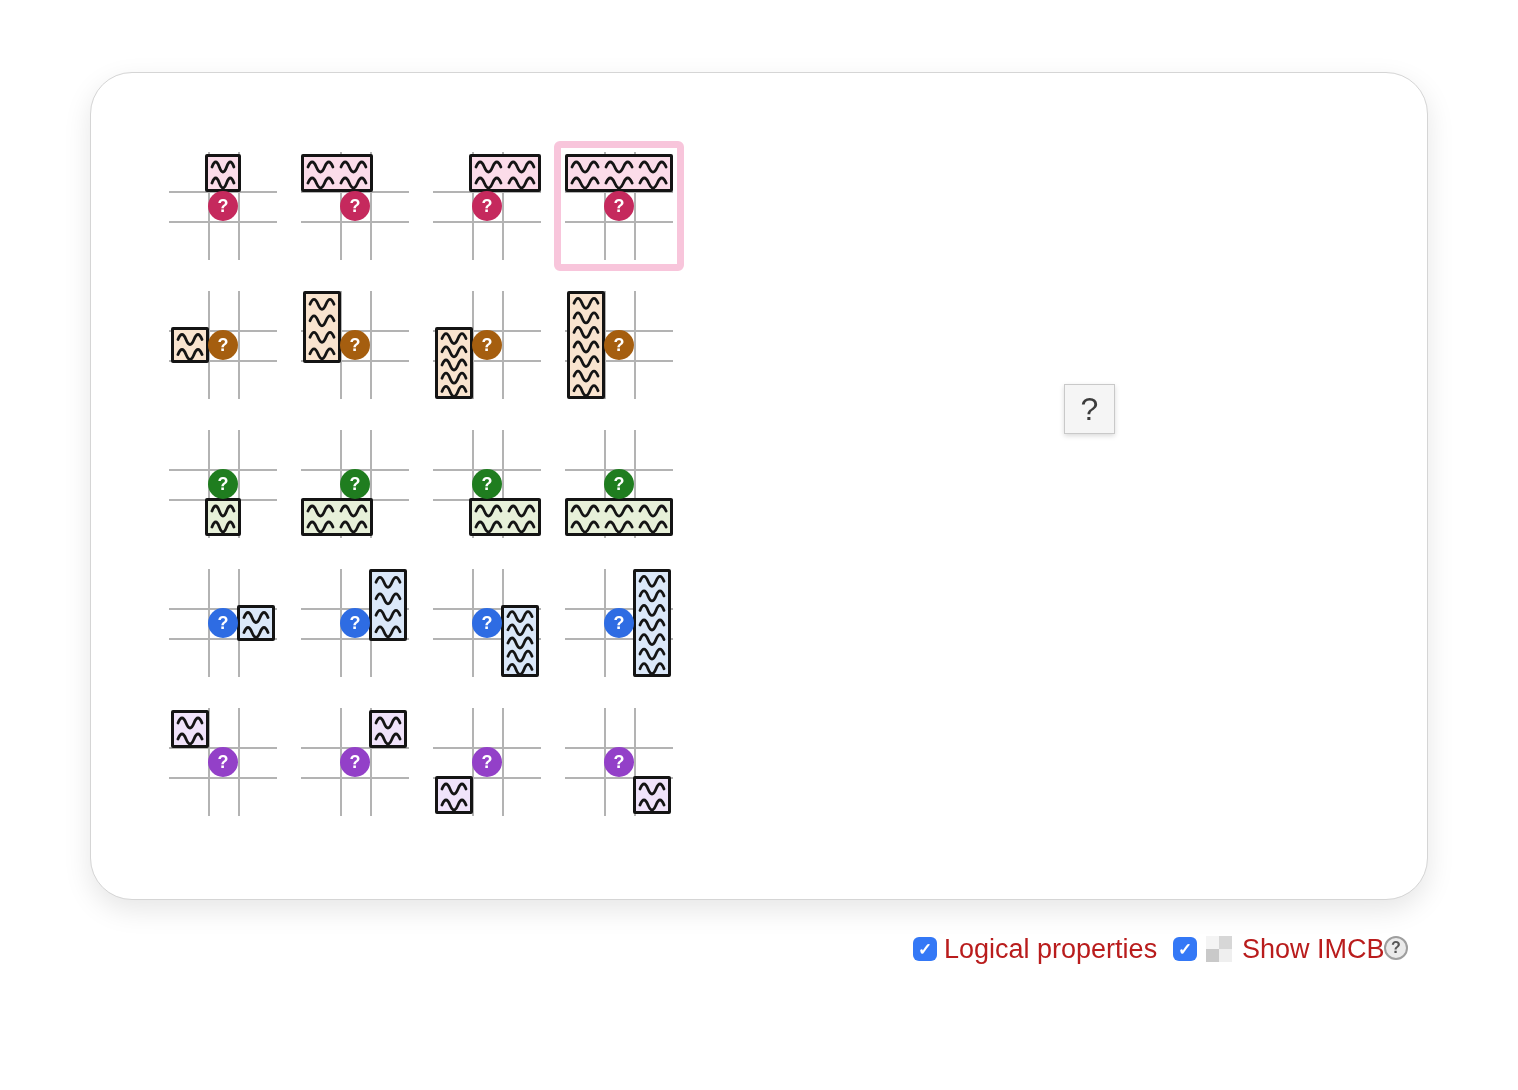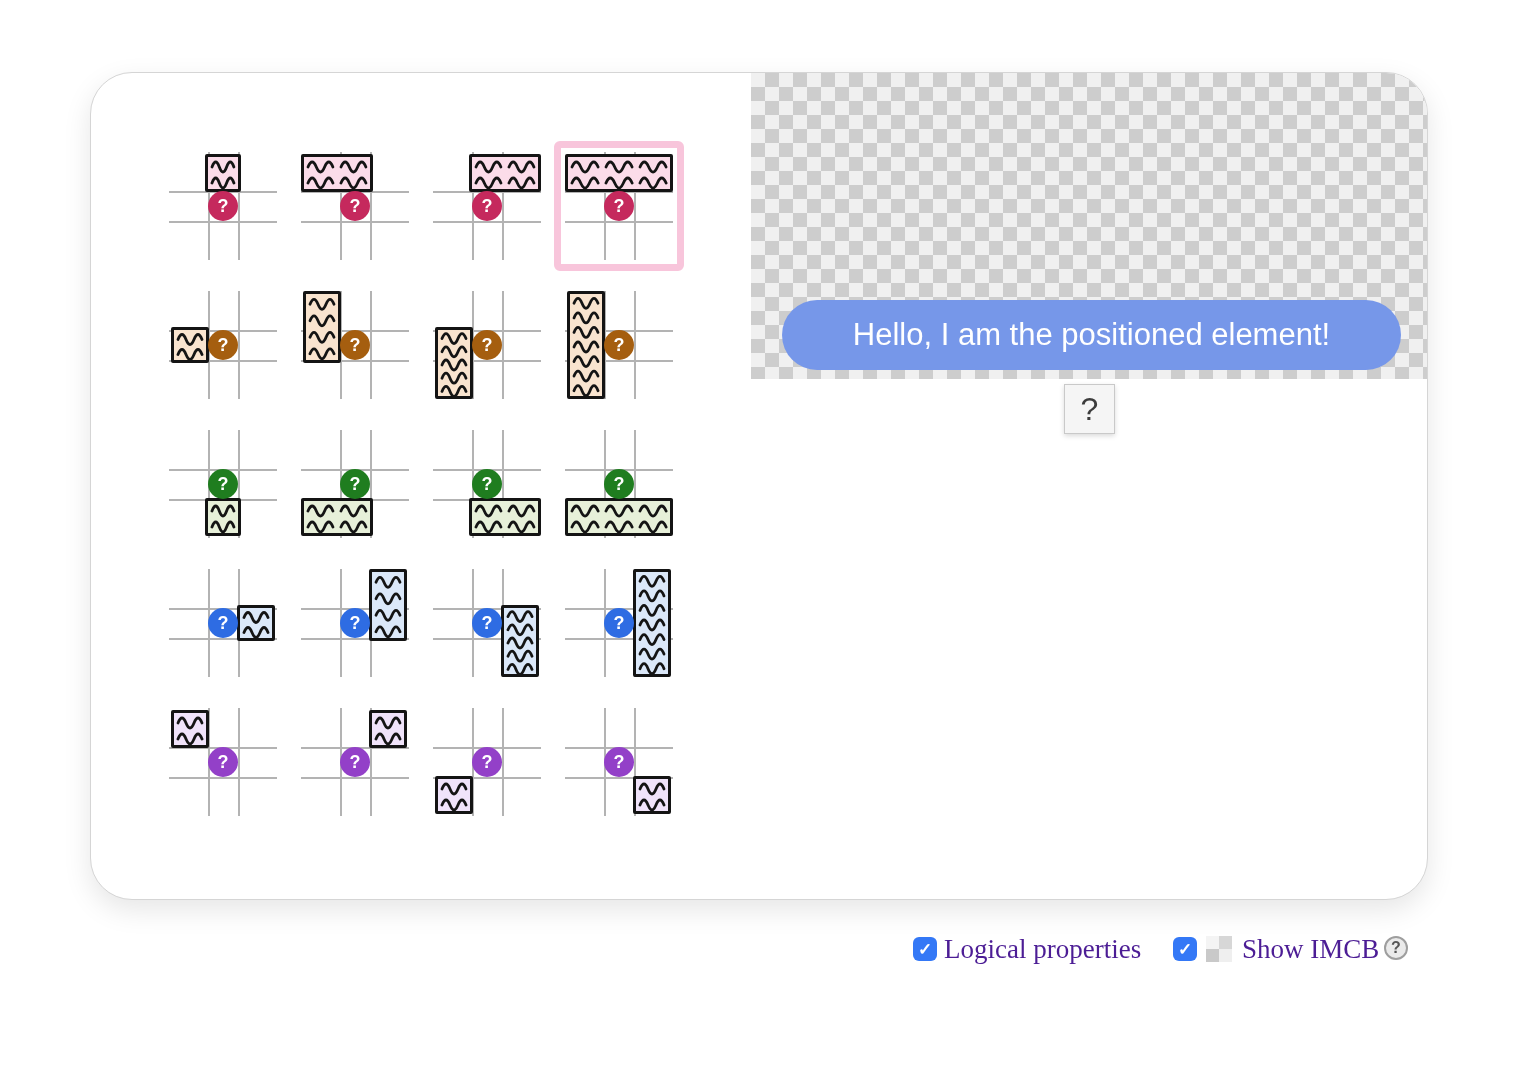--- a/index.html
+++ b/index.html
@@ -42,21 +42,21 @@
   .gline { position:absolute; background:#b3b3b3; }
   .gline.h { left:0; width:108px; height:2px; }
   .gline.v { top:0; height:108px; width:2px; }
   .pbox { position:absolute; border:3px solid #141414; border-radius:2px;
           display:flex; align-items:center; justify-content:center; }
   .adot { position:absolute; left:39px; top:39px; width:30px; height:30px;
           border-radius:50%; color:#ffffff; font-size:18px; font-weight:bold;
           display:flex; align-items:center; justify-content:center; }
 
   
-  .ctl-label { position:absolute; font-size:27px; color:#4c1d95; white-space:nowrap;font-family:Liberation Serif, serif; }
+  .ctl-label { position:absolute; font-size:27px; color:#b91c1c; white-space:nowrap; }
   .checkbox { position:absolute; width:24px; height:24px; background:#3478f6;
           border-radius:6px; color:#ffffff; font-size:17px; font-weight:bold;
           display:flex; align-items:center; justify-content:center; cursor:pointer; }
   .mini-checker { position:absolute; width:26px; height:26px;
           background:conic-gradient(#d7d7d7 25%, #efefef 0 50%, #c9c9c9 0 75%, #f4f4f4 0);
           background-size:26px 26px; }
   .help-icon { position:absolute; width:24px; height:24px; border-radius:50%;
           border:2px solid #9e9e9e; background:#eaeaea; color:#555555;
           font-size:16px; font-weight:bold; display:flex; align-items:center;
           justify-content:center; cursor:pointer; }
@@ -361,23 +361,20 @@
           <div class="pbox" style="left: 68px; top: 68px; width: 38px; height: 38px; background: rgb(240, 227, 250);">
             <svg width="32" height="32" viewBox="0 0 32 32" fill="none" stroke="#141414" stroke-width="2.8" stroke-linecap="round">
               <path d="M4.0 10.0 q4.0 -10.0 8.0 0 q4.0 10.0 8.0 0 q4.0 -10.0 8.0 0"></path>
               <path d="M4.0 26.0 q4.0 -10.0 8.0 0 q4.0 10.0 8.0 0 q4.0 -10.0 8.0 0"></path>
             </svg>
           </div>
           <div class="adot" style="background: rgb(147, 64, 200);">?</div>
         </div>
       </div>
 
-    <div class="checker">
-      <div class="pill">Hello, I am the positioned element!</div>
-    </div>
 
     <div class="anchor-box">?</div>
 
 
   </div>
 
   <div class="checkbox" style="left:913px; top:937px;">✓</div>
   <div class="ctl-label" style="left:944px; top:934px;">Logical properties</div>
 
   <div class="checkbox" style="left:1173px; top:937px;">✓</div>

